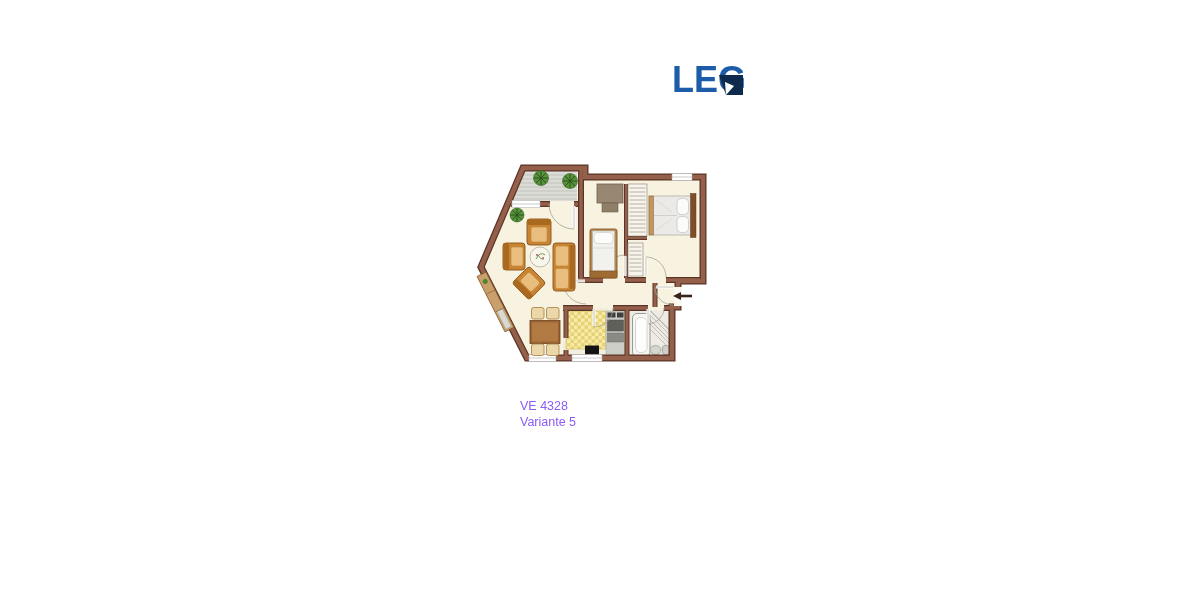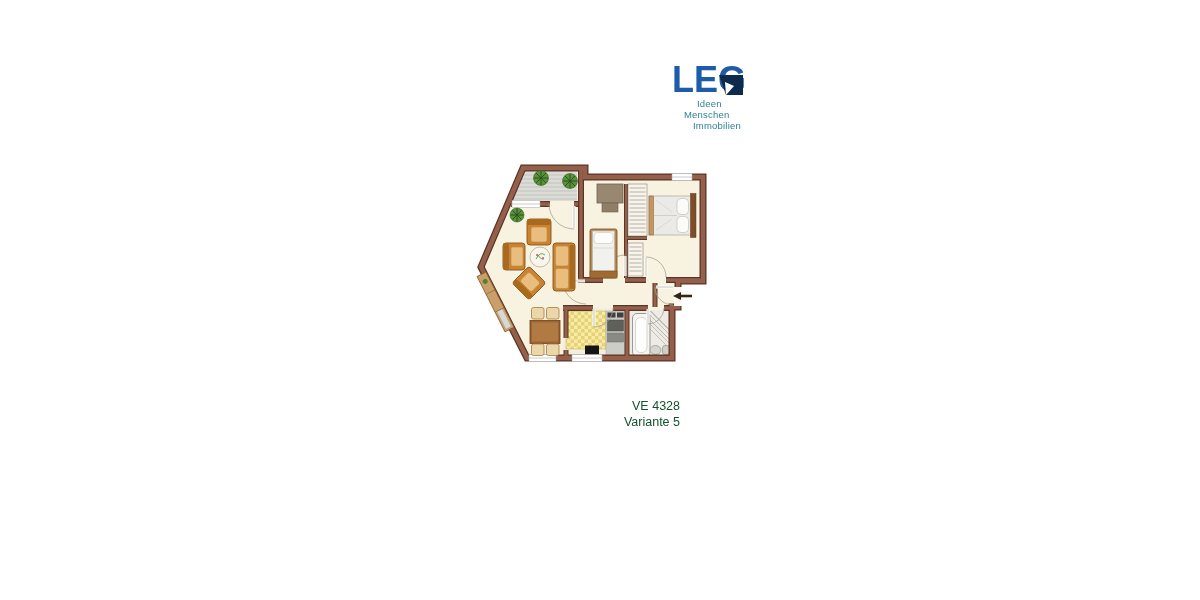--- a/index.html
+++ b/index.html
@@ -12,39 +12,34 @@
     font-weight:bold;font-size:36px;line-height:36px;letter-spacing:0px;
     color:#1c5ca8;position:relative;
   }
   .logo-notch{position:absolute;left:0;top:0;pointer-events:none;}
   .tagline{margin-top:1px;font-size:9.5px;line-height:10.8px;color:#2e8093;letter-spacing:.2px;}
   .tag-1{padding-left:25px;}
   .tag-2{padding-left:12px;}
   .tag-3{padding-left:21px;}
   .plan{position:absolute;left:455px;top:155px;width:258px;height:216px;}
   .caption{
-    position:absolute;left:520px;top:399px;width:160px;text-align:right;
-    font-size:12.5px;line-height:15.5px;color:#14532d;
+    position:absolute;left:520px;top:399px;width:160px;text-align:left;
+    font-size:12.5px;line-height:15.5px;color:#8b5cf6;
   }
 </style>
 </head>
 <body>
 
 <div class="logo">
   <div class="logo-word">
     <span>LEG</span>
     <svg class="logo-notch" width="90" height="40" viewBox="0 0 90 40">
       <polygon points="47,13 71,13 71,33 54,33" fill="#0e2b4e"></polygon>
       <polygon points="54,33 62,24 53,20" fill="#ffffff"></polygon>
     </svg>
-  </div>
-  <div class="tagline">
-    <div class="tag-1">Ideen</div>
-    <div class="tag-2">Menschen</div>
-    <div class="tag-3">Immobilien</div>
   </div>
 </div>
 
 <svg class="plan" viewBox="455 155 258 216">
   <defs>
     <pattern id="kcheck" width="7" height="7" patternUnits="userSpaceOnUse">
       <rect width="7" height="7" fill="#f5ecac"></rect>
       <rect width="3.5" height="3.5" fill="#e7d170"></rect>
       <rect x="3.5" y="3.5" width="3.5" height="3.5" fill="#e7d170"></rect>
     </pattern>

